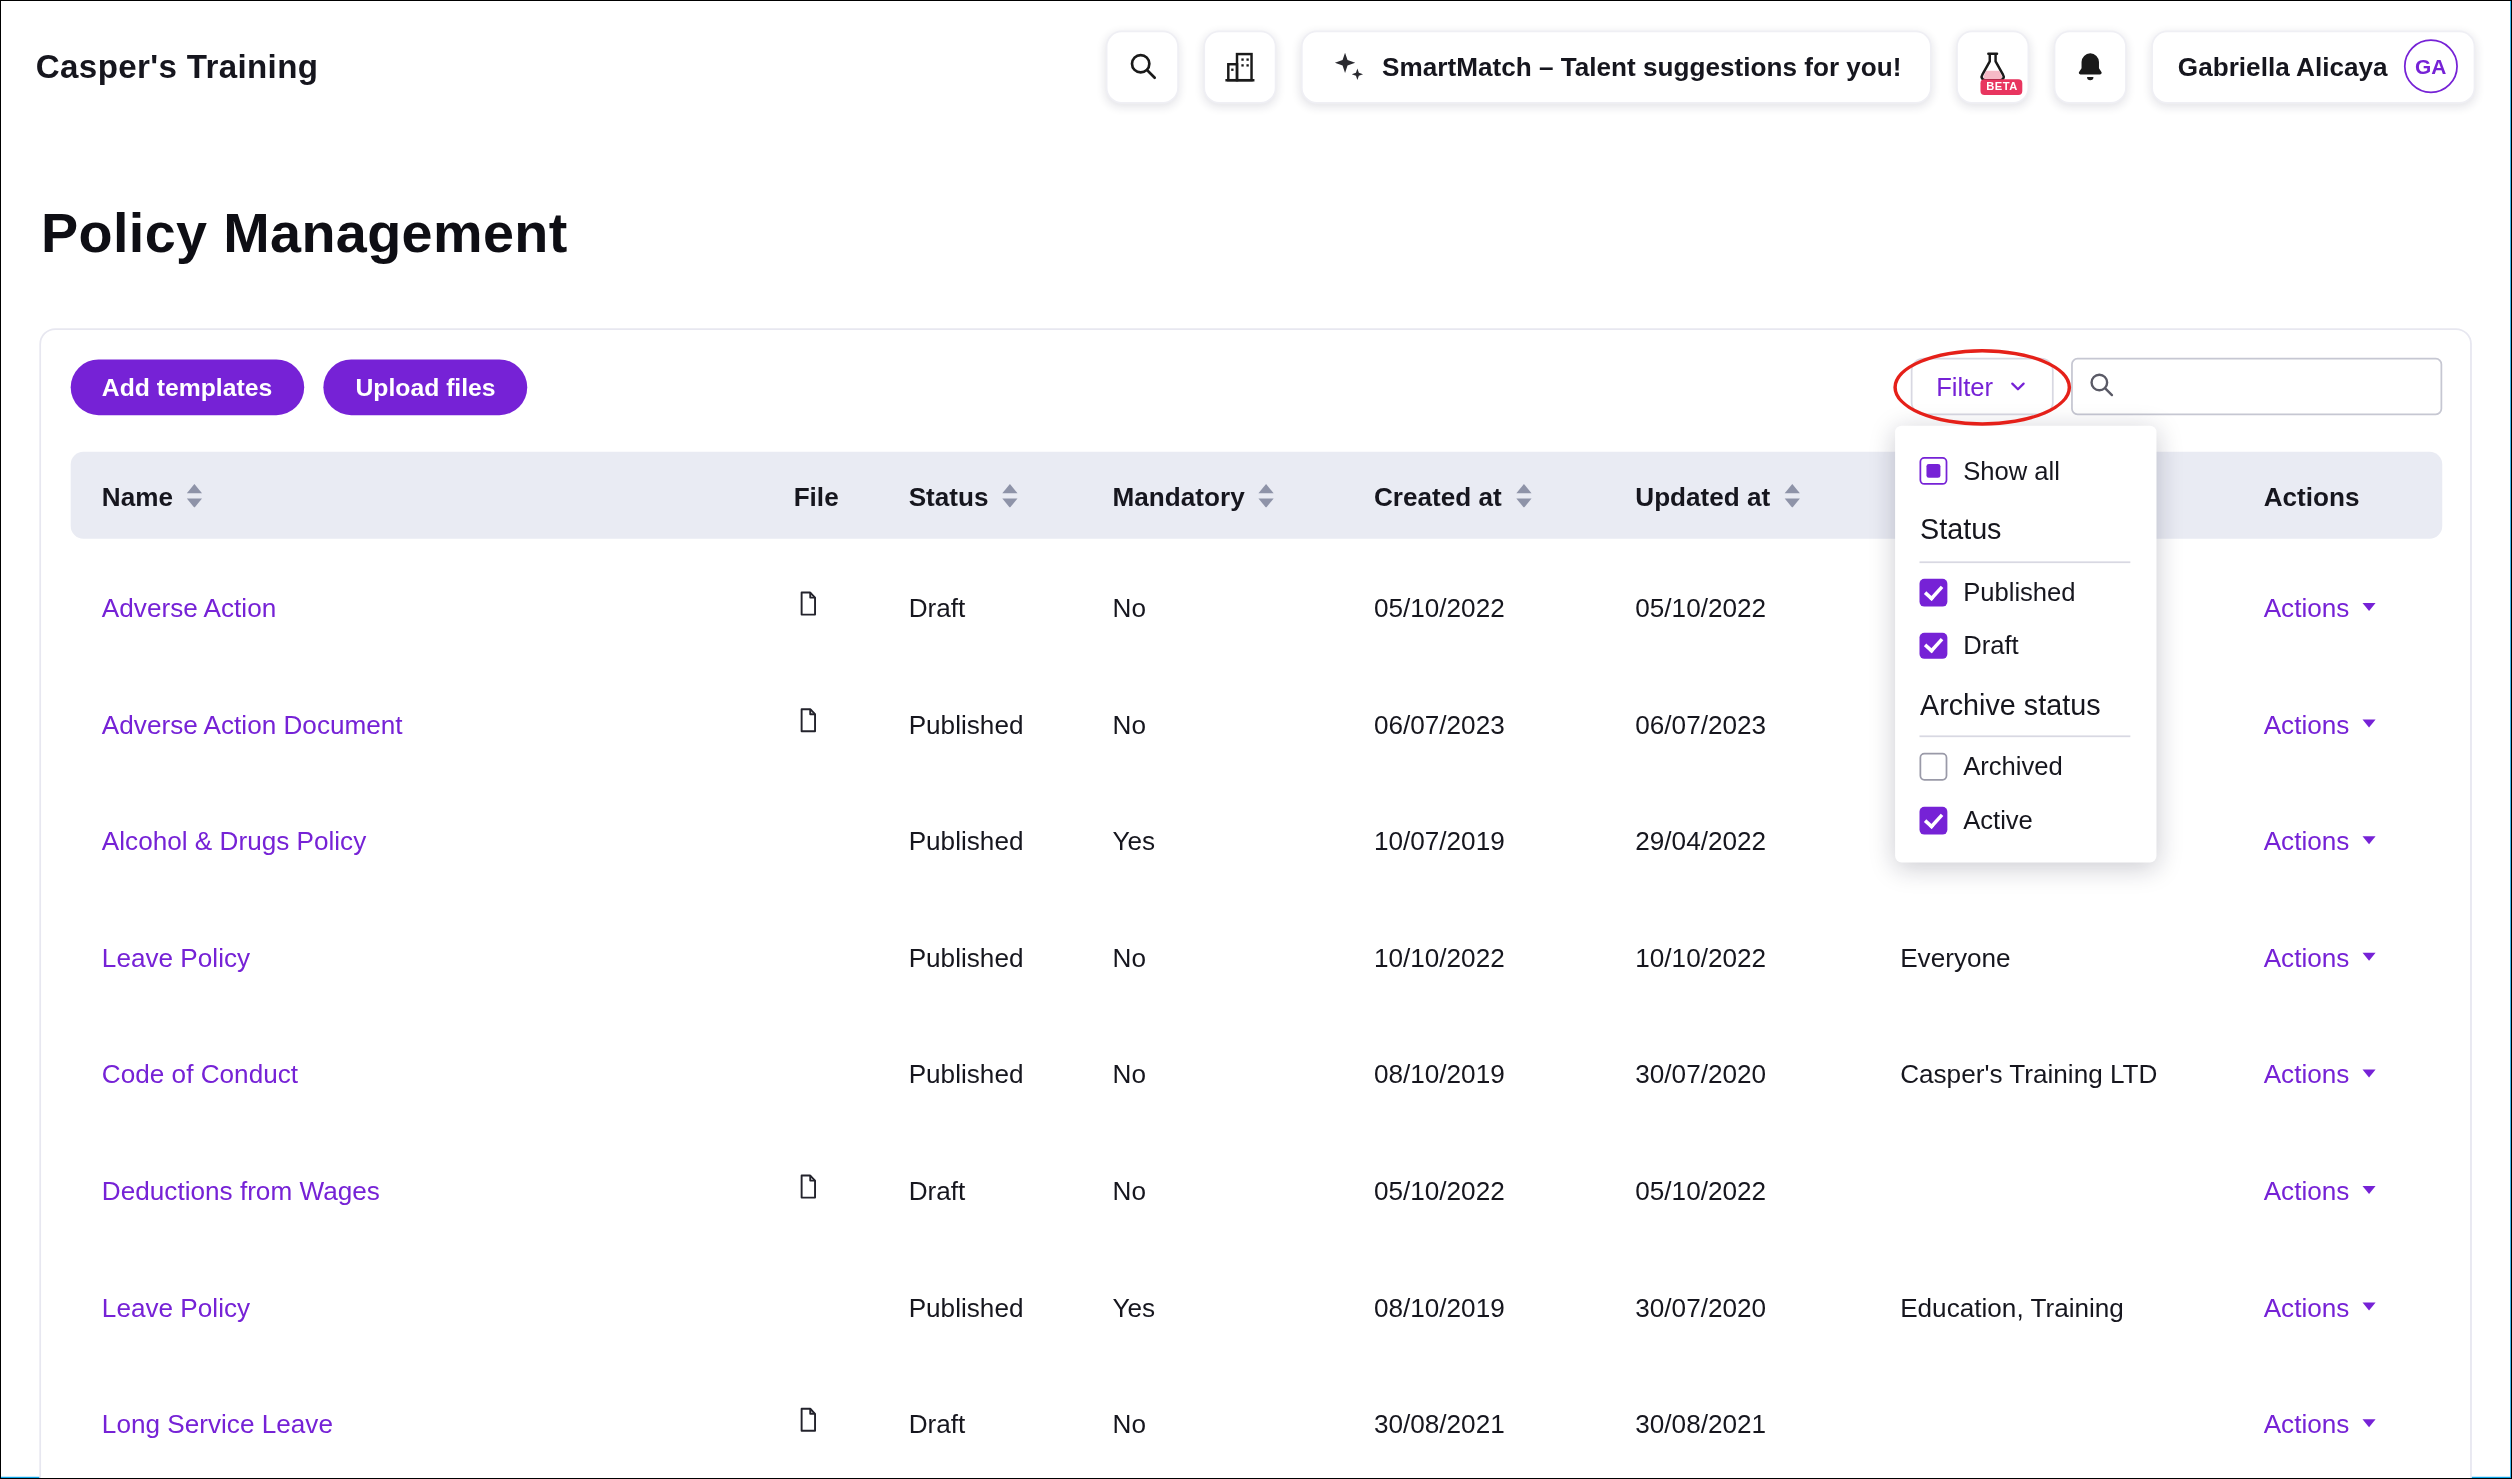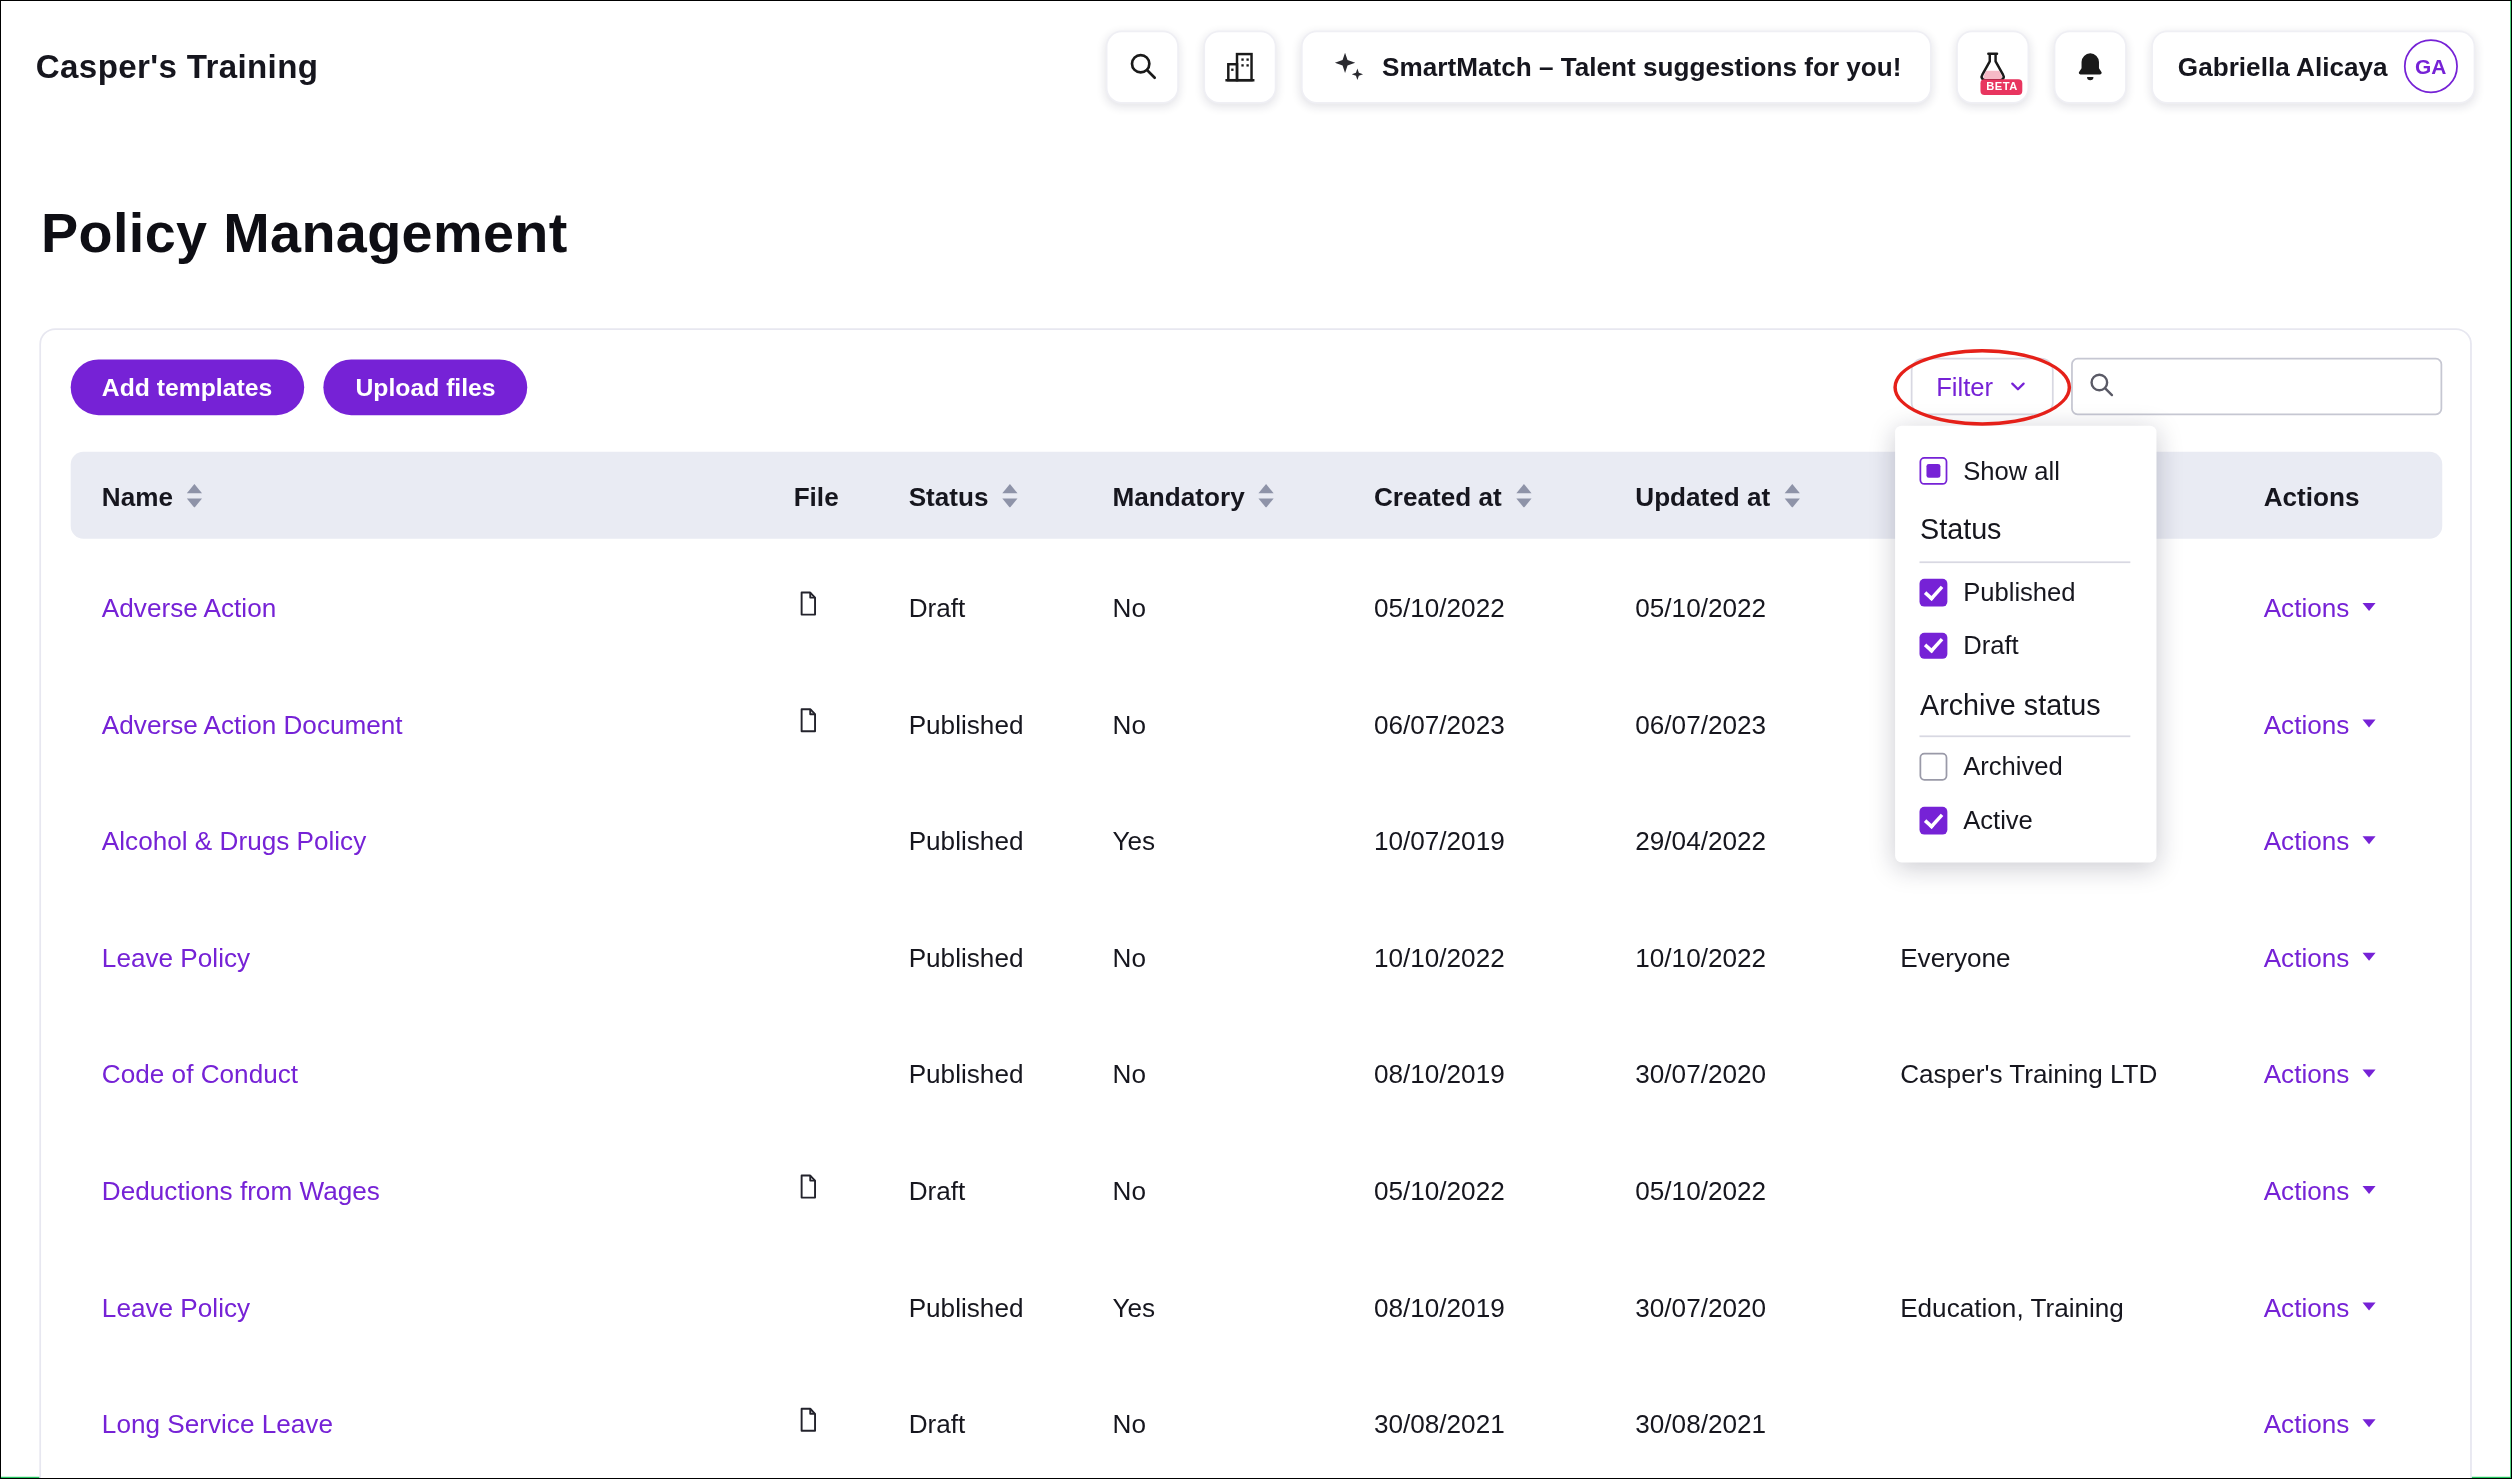--- a/index.html
+++ b/index.html
@@ -1,17 +1,17 @@
 <!DOCTYPE html>
 <html style="font-size:14.7px"><head>
 <meta charset="utf-8">
 <style>
   *{box-sizing:border-box;margin:0;padding:0}
   body{margin:0;background:#ffffff;width:2512px;height:1479px;overflow:hidden}
-  .frame{width:2512px;height:1479px;border:1.8px solid #000;background:#22c55e;overflow:hidden;position:relative}
+  .frame{width:2512px;height:1479px;border:1.8px solid #000;background:#0ea5e9;overflow:hidden;position:relative}
   .scale{width:1440px;height:848px;transform:scale(1.7425,1.7403);transform-origin:0 0;
          font-family:"Liberation Sans",sans-serif;color:#16161e;background:#fff}
 
   
   .topbar{height:75px;display:flex;align-items:center;justify-content:space-between;padding:0 20px}
   .app-title{font-size:19px;font-weight:700;letter-spacing:0.2px}
   .topbar-right{display:flex;align-items:center;gap:13.8px}
   .icon-btn{width:42px;height:42px;background:#fff;border:0.9px solid #efeff4;border-radius:9.2px;
             display:flex;align-items:center;justify-content:center;cursor:pointer;position:relative;
             box-shadow:0 1.8px 5.5px rgba(25,25,60,.12)}

